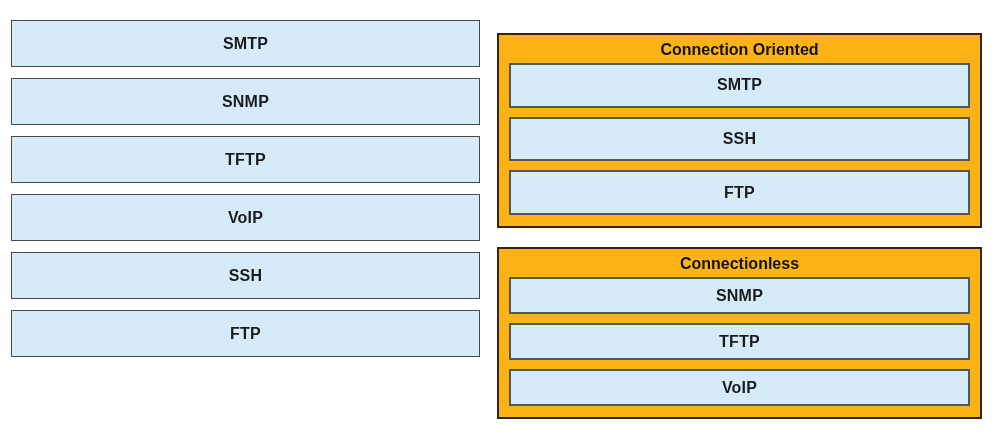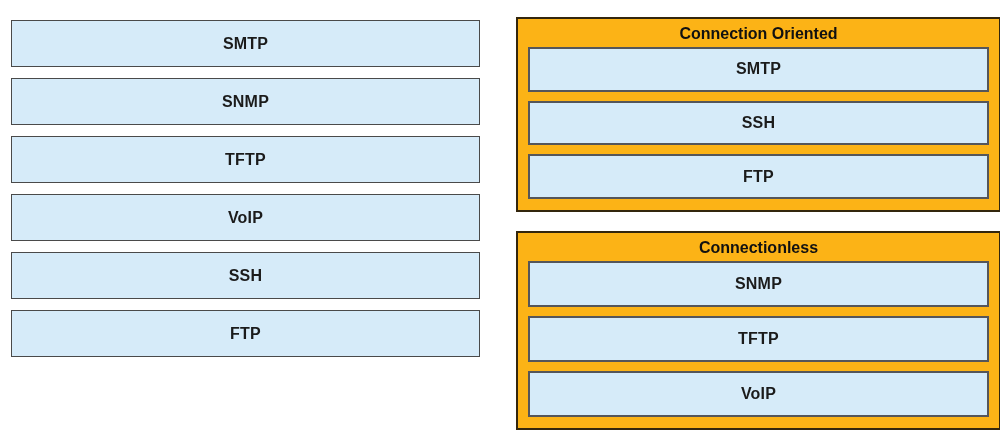--- a/index.html
+++ b/index.html
@@ -36,31 +36,32 @@
     justify-content: center;
     font-size: 16px;
     font-weight: 700;
     letter-spacing: 0.2px;
     cursor: move;
   }
 
   
   .drop-group {
     position: absolute;
-    left: 516px;
+    left: 497px;
     width: 485px;
     box-sizing: border-box;
     background: #fcb316;
     border: 2px solid #33260d;
     display: flex;
     flex-direction: column;
     padding: 2px 10px 11px 10px;
+    margin-top: 16px;
   }
   .drop-group.first  { top: 17px;  height: 195px; }
-  .drop-group.second { top: 231px; height: 199px; justify-content: space-between; }
+  .drop-group.second { top: 231px; height: 172px; justify-content: space-between; }
 
   .group-title {
     height: 26px;
     flex: 0 0 26px;
     display: flex;
     align-items: center;
     justify-content: center;
     font-size: 16px;
     font-weight: 700;
     color: #111111;

